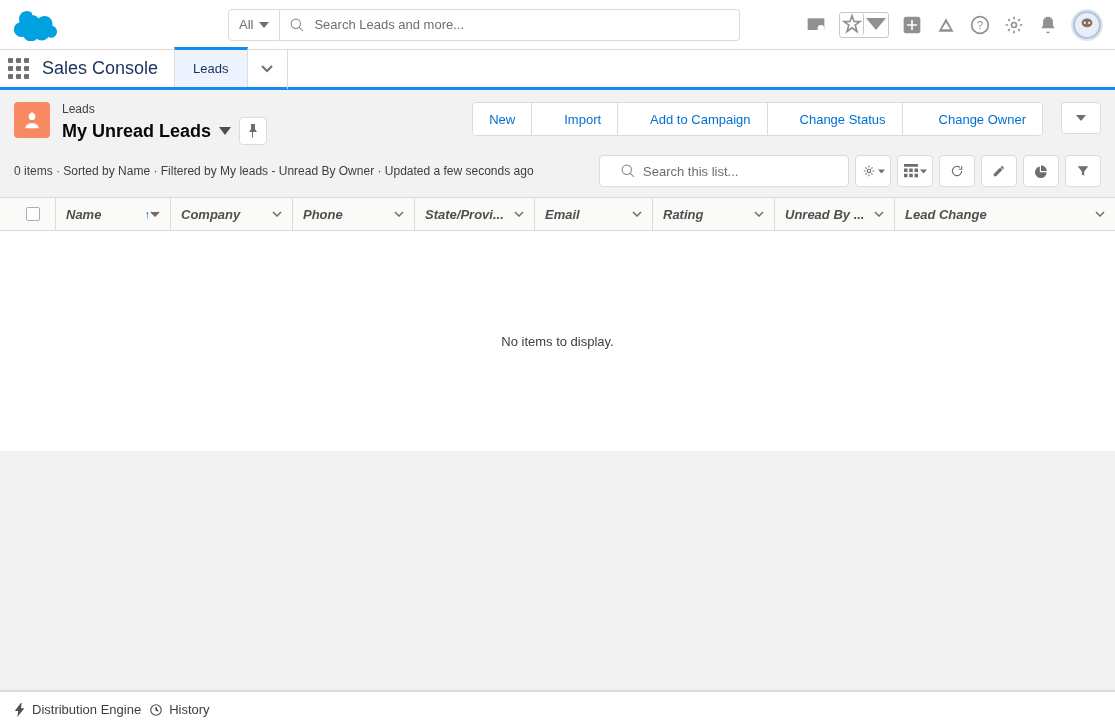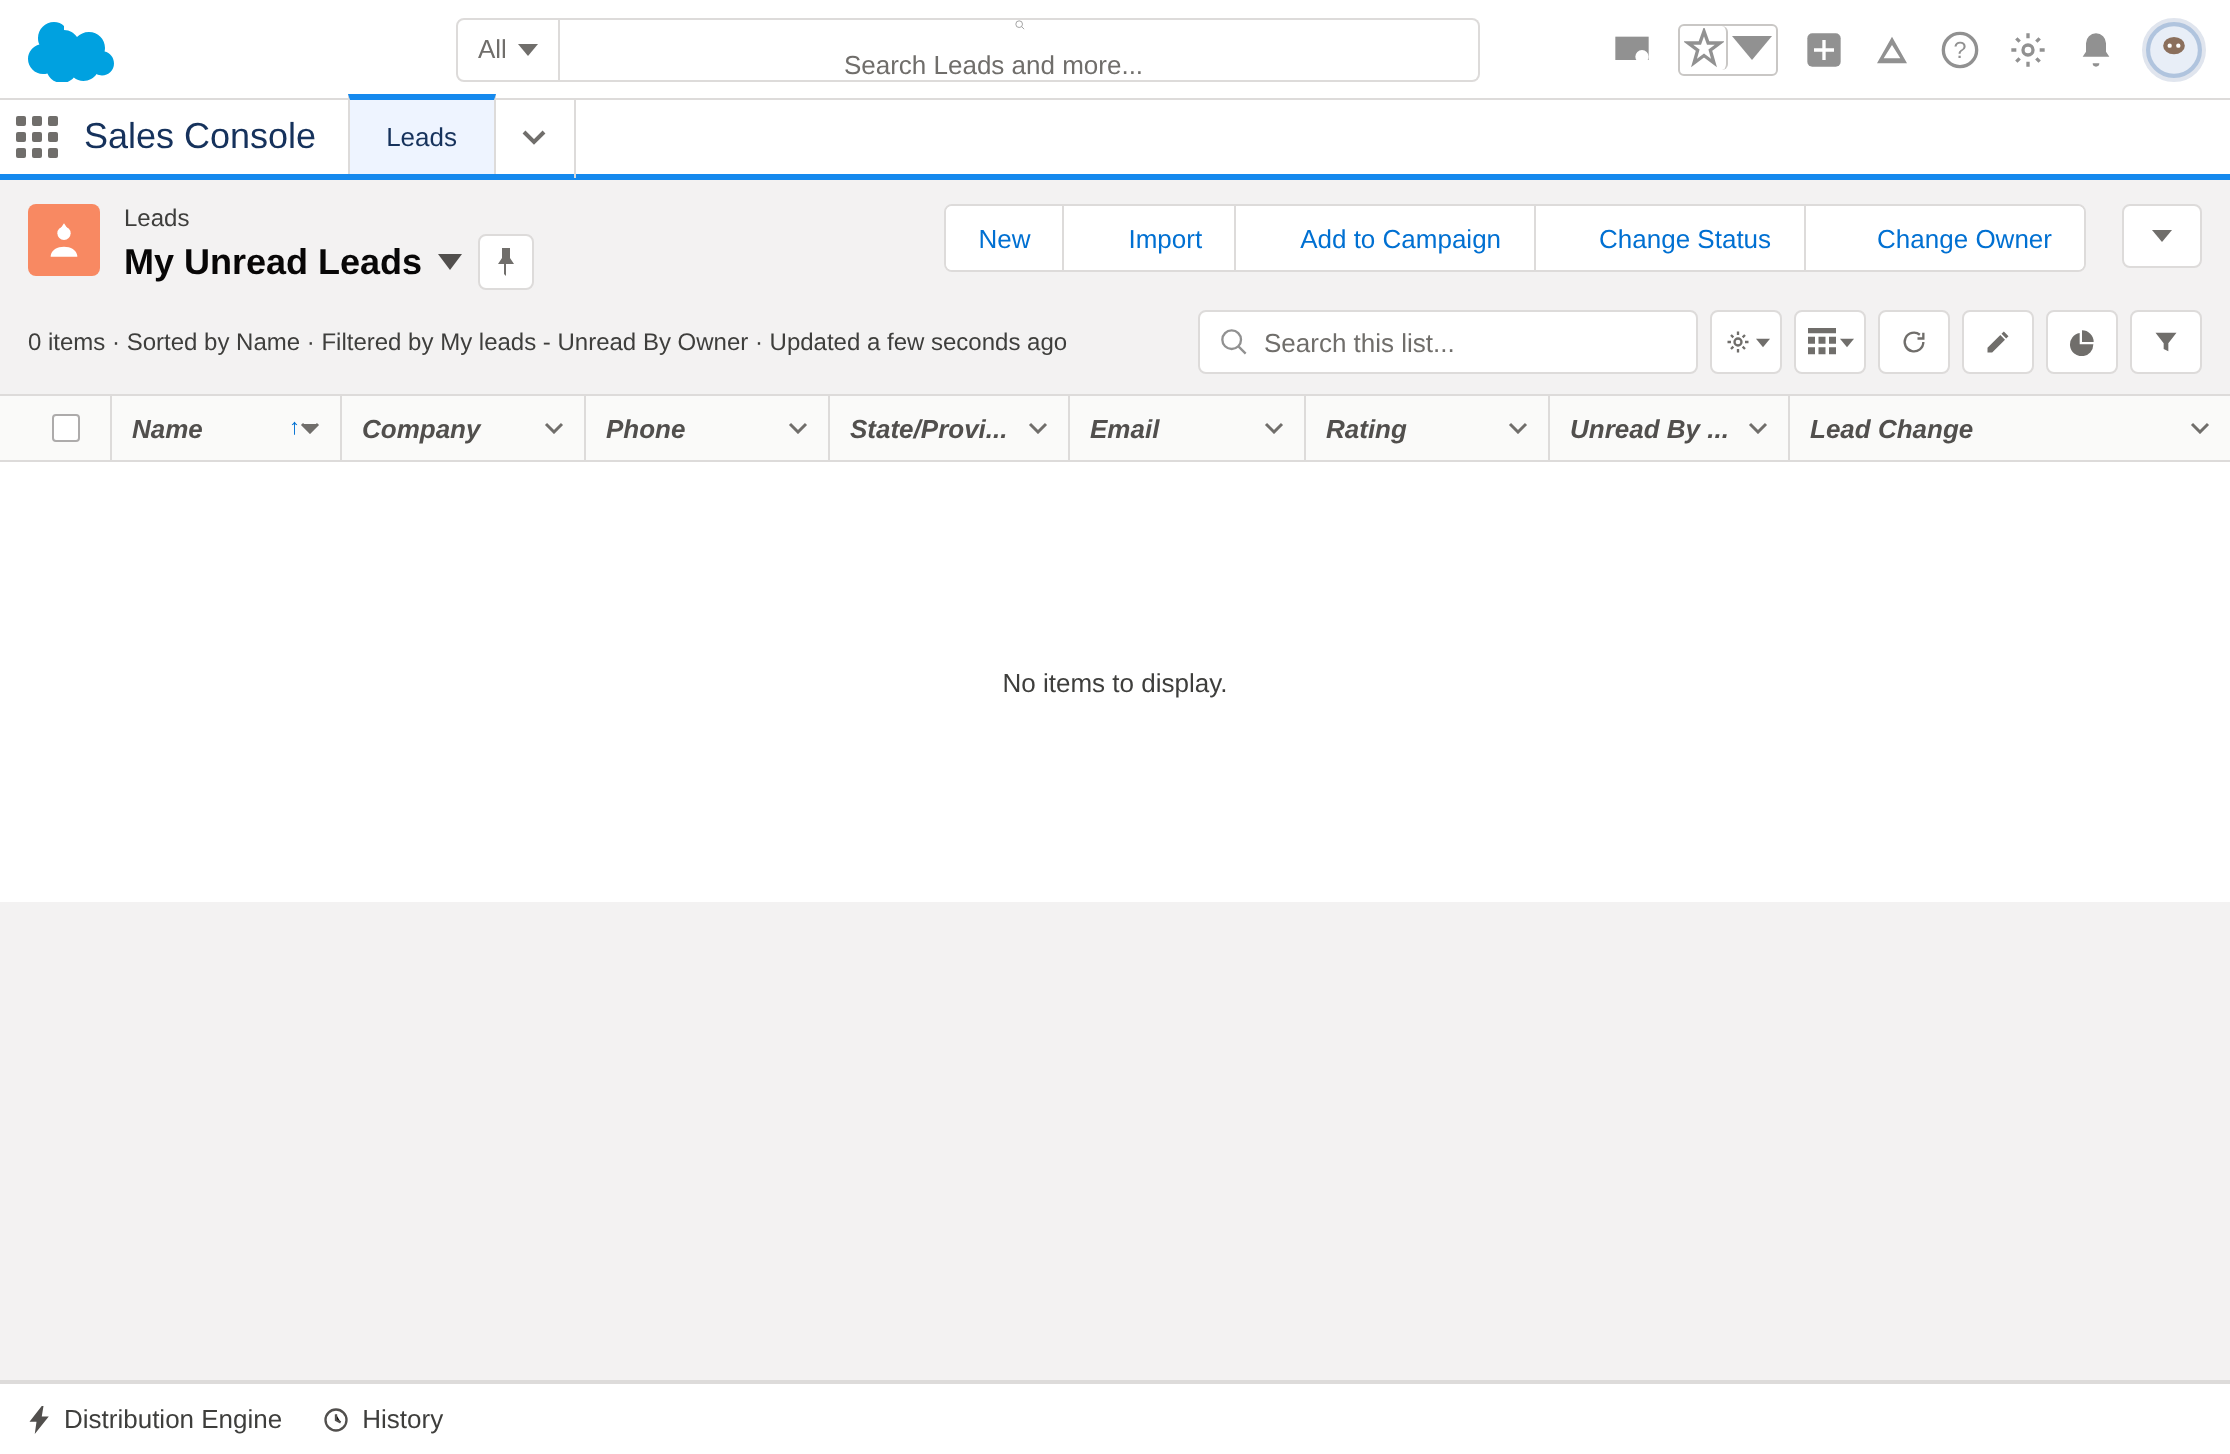--- a/index.html
+++ b/index.html
@@ -2,21 +2,21 @@
 <html><head>
 <meta charset="utf-8">
 <style>
   * { box-sizing: border-box; margin:0; padding:0; }
   body { font-family: -apple-system, "Salesforce Sans", Arial, sans-serif; font-size:13px; color:#16325c; background:#fff; width:1115px; height:727px; overflow:hidden; position:relative;}
   .global-header { display:flex; align-items:center; height:50px; padding:0 12px; gap:8px; border-bottom:1px solid #dddbda;}
   .cloud-logo { width:48px; height:32px; color:#1589ee; display:flex; align-items:center;}
   .search-wrap { display:flex; align-items:center; margin-left:160px;}
   .scope-select { display:flex; align-items:center; gap:6px; border:1px solid #dddbda; border-radius:4px 0 0 4px; height:32px; padding:0 10px; background:#fff;}
   .scope-select span{ color:#706e6b;}
-  .global-search { display:flex; align-items:center; border:1px solid #dddbda; border-left:none; border-radius:0 4px 4px 0; height:32px; width:460px; padding:0 10px; gap:10px; color:#706e6b;flex-direction:column;}
+  .global-search { display:flex; align-items:center; border:1px solid #dddbda; border-left:none; border-radius:0 4px 4px 0; height:32px; width:460px; padding:0 10px; gap:10px; color:#706e6b;}
   .global-search input{ border:none; outline:none; flex:1; font-size:13px; color:#16325c;}
   .global-search input::placeholder{color:#706e6b;}
   .header-actions { margin-left:auto; display:flex; align-items:center; gap:12px;}
   .hicon { width:22px; height:22px; display:flex; align-items:center; justify-content:center; color:#919191; border-radius:3px;}
   .hicon svg{width:20px;height:20px;}
   .split-box{display:flex;border:1px solid #c9c7c5;border-radius:3px;height:26px;}
   .split-box .hicon{width:24px;}
   .split-box .hicon:first-child{border-right:1px solid #c9c7c5;}
   .avatar{width:32px;height:32px;border-radius:50%;border:2px solid #e0e5ee;background:radial-gradient(circle at 50% 35%, #fff 0 30%, #b0c4de 31% 100%);display:flex;align-items:center;justify-content:center;}
 
@@ -38,35 +38,35 @@
   .view-line{display:flex;align-items:center;gap:8px;}
   .view-name{font-size:18px;font-weight:700;color:#080707;}
   .pin-btn{width:28px;height:28px;border:1px solid #dddbda;border-radius:4px;background:#fff;display:flex;align-items:center;justify-content:center;color:#706e6b;}
   .action-buttons{margin-left:auto;display:flex;gap:16px;border:1px solid #dddbda;border-radius:4px;overflow:hidden;background:#fff;}
   .action-buttons button{background:#fff;border:none;border-right:1px solid #dddbda;padding:0 16px;height:32px;color:#0070d2;font-size:13px;cursor:pointer;white-space:nowrap;}
   .action-buttons button:last-child{border-right:none;padding-left:20px;}
   .action-overflow{width:40px;height:32px;border:1px solid #dddbda;border-radius:4px;background:#fff;margin-left:6px;display:flex;align-items:center;justify-content:center;color:#706e6b;}
   .lh-row2{display:flex;align-items:center;margin-top:10px;gap:12px;}
   .status-text{font-size:12px;color:#3e3e3c;}
   .lh-controls{margin-left:auto;display:flex;align-items:center;gap:6px;}
-  .list-search{display:flex;align-items:center;gap:8px;border:1px solid #dddbda;border-radius:4px;height:32px;width:250px;padding:0 10px;background:#fff;color:#706e6b;}
+  .list-search{display:flex;align-items:center;gap:8px;border:1px solid #dddbda;border-radius:4px;height:32px;width:250px;padding:0 21px;background:#fff;color:#706e6b;}
   .list-search input{border:none;outline:none;flex:1;font-size:13px;}
   .list-search input::placeholder{color:#706e6b;}
   .ctrl-btn{width:36px;height:32px;border:1px solid #dddbda;border-radius:4px;background:#fff;display:flex;align-items:center;justify-content:center;color:#706e6b;}
 
   .table-head{display:flex;align-items:center;height:34px;background:#fafaf9;border-top:1px solid #dddbda;border-bottom:1px solid #dddbda;margin-top:10px;}
   .th{display:flex;align-items:center;height:100%;border-right:1px solid #dddbda;padding:0 10px;color:#514f4d;font-weight:700;font-size:13px;position:relative;}
   .th .lbl{flex:1;white-space:nowrap;overflow:hidden;text-overflow:ellipsis;font-style:italic;}
   .th .dd{color:#706e6b;}
   .th.checkbox{width:56px;justify-content:center;padding-left:20px;}
   .th.checkbox .box{width:14px;height:14px;border:1px solid #adabab;border-radius:2px;background:#fff;}
   .sort-arrow{color:#0070d2;margin-left:4px;font-size:11px;}
   .empty{height:220px;display:flex;align-items:center;justify-content:center;color:#3e3e3c;font-size:13px;background:#fff;}
 
-  .footer{position:absolute;bottom:0;left:0;right:0;height:36px;border-top:1px solid #dddbda;background:#fff;display:flex;align-items:center;padding:0 14px;gap:20px;color:#3e3e3c;font-size:13px;}
+  .footer{position:absolute;bottom:0;left:0;right:0;height:36px;border-top:1px solid #dddbda;background:#fff;display:flex;align-items:center;padding:0 14px;gap:8px;color:#3e3e3c;font-size:13px;}
   .footer .item{display:flex;align-items:center;gap:6px;}
   svg{display:block;}
 </style>
 </head>
 <body>
 
 <div class="global-header">
   <div class="cloud-logo">
     <svg viewBox="0 0 48 32">
         <path fill="#00A1E0" d="M20 6c3 0 5 1.5 6.5 3.5C28 8 30 7 32.5 7 37 7 40.5 10.5 40.5 15c0 .6-.1 1.2-.2 1.8 2.7.6 4.7 3 4.7 5.9 0 3.3-2.7 6-6 6-1 0-1.9-.2-2.7-.7C35 30 32.5 31.5 29.7 31.5c-1.8 0-3.5-.6-4.8-1.7C23.5 31.5 21.4 32.5 19 32.5c-3.3 0-6.1-2-7.3-4.8-.7.2-1.4.3-2.2.3C5.4 28 2 24.6 2 20.5c0-3.5 2.4-6.4 5.7-7.2C7.2 12.3 7 11.2 7 10 7 5.6 10.6 2 15 2c2 0 3.8.7 5 2z"></path>

